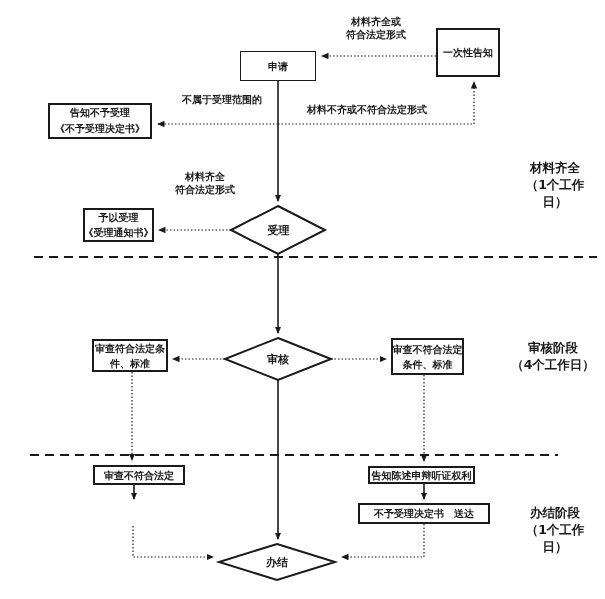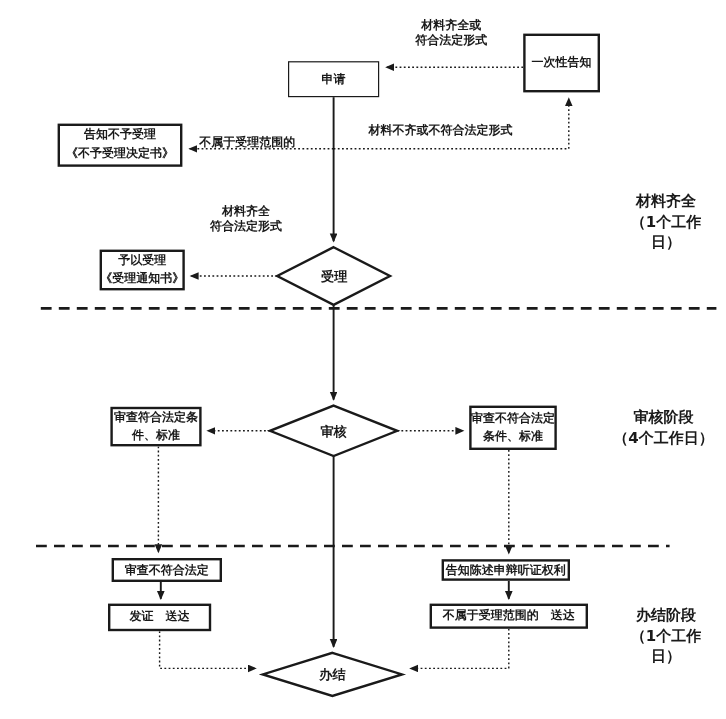--- a/index.html
+++ b/index.html
@@ -43,21 +43,21 @@
   #grant-decision{left:93px;top:465px;width:92px;height:20px;}
   #issue-deliver{left:90px;top:503px;width:86px;height:23px;}
   #hearing-rights{left:368px;top:466px;width:107px;height:18px;}
   #deny-decision{left:358px;top:503px;width:132px;height:21px;}
   
   #accept-diamond-label{left:232px;top:207px;width:93px;height:47px;}
   #review-diamond-label{left:225px;top:338px;width:106px;height:42px;}
   #close-diamond-label{left:219px;top:544px;width:116px;height:36px;}
   
   #materials-complete-top{left:326px;top:15px;width:100px;}
-  #not-in-scope{left:156px;top:93px;width:100px;margin-top:20px;}
+  #not-in-scope{left:172px;top:93px;width:100px;}
   #materials-incomplete{left:297px;top:103px;width:140px;}
   #materials-complete-mid{left:155px;top:170px;width:100px;}
   
   #stage-accept{left:510px;top:159px;width:90px;}
   #stage-review{left:503px;top:339px;width:100px;}
   #stage-close{left:510px;top:504px;width:90px;}
 </style>
 </head>
 <body>
 
@@ -121,30 +121,27 @@
 
   <div class="node" id="review-fail">
     <span>审查不符合法定</span>
     <span>条件、标准</span>
   </div>
 
   <div class="node" id="grant-decision">
     <span>审查不符合法定</span>
   </div>
 
-  <div class="node" id="issue-deliver">
-    <span>发证　送达</span>
-  </div>
 
   <div class="node" id="hearing-rights">
     <span>告知陈述申辩听证权利</span>
   </div>
 
   <div class="node" id="deny-decision">
-    <span>不属于受理范围的　送达</span>
+    <span>不予受理决定书　送达</span>
   </div>
 
   <div class="dtext" id="accept-diamond-label">
     <span>受理</span>
   </div>
   <div class="dtext" id="review-diamond-label">
     <span>审核</span>
   </div>
   <div class="dtext" id="close-diamond-label">
     <span>办结</span>

